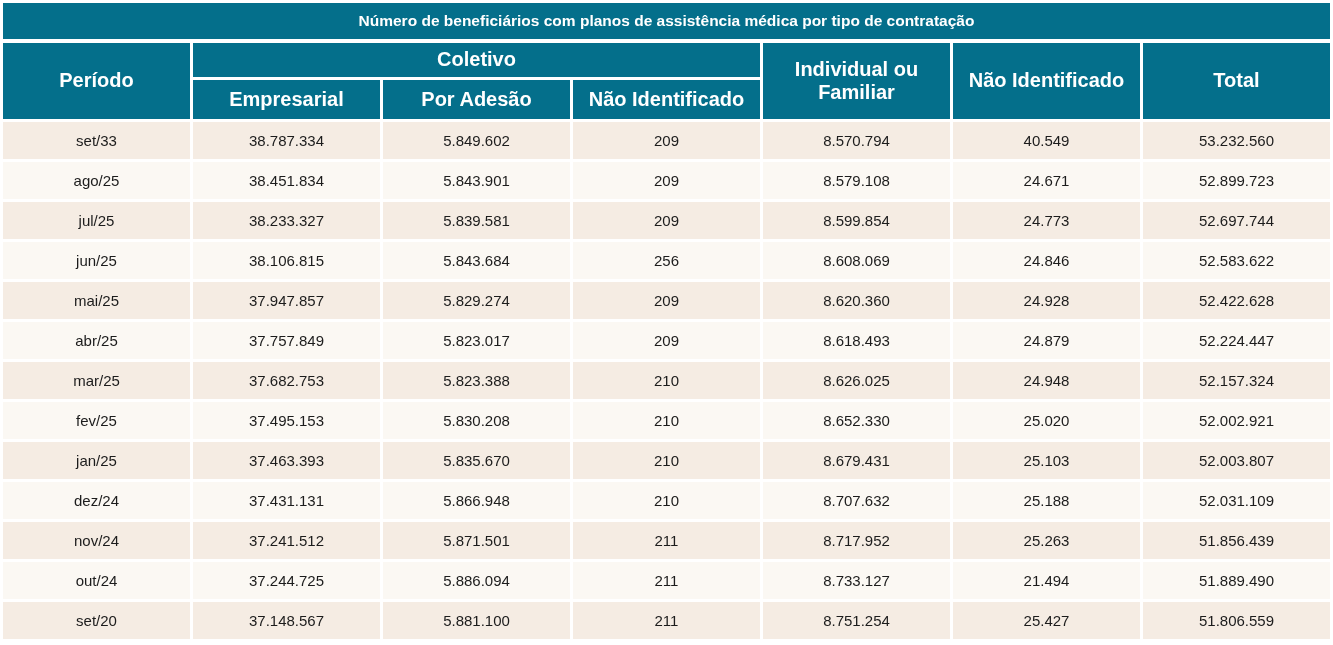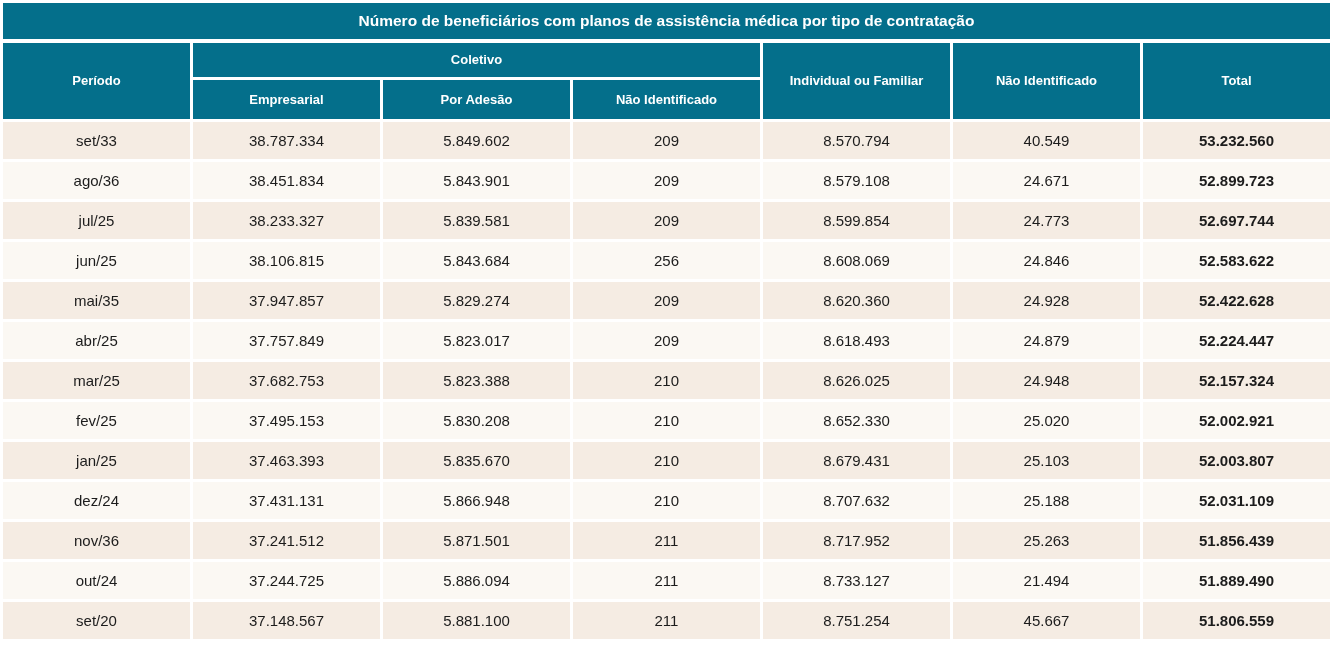--- a/index.html
+++ b/index.html
@@ -8,30 +8,30 @@
     --row-odd:#F5ECE3;
     --row-even:#FBF8F3;
     --text:#1C1C1C;
     --header-text:#FFFFFF;
   }
   html,body{margin:0;padding:0;background:#fff;}
   body{font-family:"Liberation Sans",sans-serif;}
   .table-wrap{width:1333px;}
   table{width:1333px;border-collapse:collapse;table-layout:fixed;padding-left:36px;}
   th,td{border:3px solid var(--border);text-align:center;vertical-align:middle;padding:0 4px;box-sizing:border-box;}
-  thead th{background:var(--teal);color:var(--header-text);font-weight:700;font-size:13px;}
+  thead th{background:var(--teal);color:var(--header-text);font-weight:700;font-size:20px;}
   tr.title-row{height:39px;}
   tr.title-row th{font-size:15.5px;border-bottom:4px solid var(--border);}
   tr.header-row-1{height:38px;}
   tr.header-row-2{height:42px;}
   tbody tr{height:40px;}
   tbody td{font-size:15px;color:var(--text);}
   tbody tr:nth-child(odd) td{background:var(--row-odd);}
   tbody tr:nth-child(even) td{background:var(--row-even);}
-  tbody td:nth-child(7){font-weight:700;}
+  tbody td:nth-child(7){font-weight:400;}
 </style>
 </head>
 <body>
 
 <div class="table-wrap">
   <table>
     <colgroup>
       <col>
         <col>
         <col>
@@ -61,21 +61,21 @@
         <tr>
           <td>set/33</td>
           <td>38.787.334</td>
           <td>5.849.602</td>
           <td>209</td>
           <td>8.570.794</td>
           <td>40.549</td>
           <td>53.232.560</td>
         </tr>
         <tr>
-          <td>ago/36</td>
+          <td>ago/25</td>
           <td>38.451.834</td>
           <td>5.843.901</td>
           <td>209</td>
           <td>8.579.108</td>
           <td>24.671</td>
           <td>52.899.723</td>
         </tr>
         <tr>
           <td>jul/25</td>
           <td>38.233.327</td>
@@ -88,21 +88,21 @@
         <tr>
           <td>jun/25</td>
           <td>38.106.815</td>
           <td>5.843.684</td>
           <td>256</td>
           <td>8.608.069</td>
           <td>24.846</td>
           <td>52.583.622</td>
         </tr>
         <tr>
-          <td>mai/35</td>
+          <td>mai/25</td>
           <td>37.947.857</td>
           <td>5.829.274</td>
           <td>209</td>
           <td>8.620.360</td>
           <td>24.928</td>
           <td>52.422.628</td>
         </tr>
         <tr>
           <td>abr/25</td>
           <td>37.757.849</td>
@@ -142,21 +142,21 @@
         <tr>
           <td>dez/24</td>
           <td>37.431.131</td>
           <td>5.866.948</td>
           <td>210</td>
           <td>8.707.632</td>
           <td>25.188</td>
           <td>52.031.109</td>
         </tr>
         <tr>
-          <td>nov/36</td>
+          <td>nov/24</td>
           <td>37.241.512</td>
           <td>5.871.501</td>
           <td>211</td>
           <td>8.717.952</td>
           <td>25.263</td>
           <td>51.856.439</td>
         </tr>
         <tr>
           <td>out/24</td>
           <td>37.244.725</td>
@@ -165,18 +165,18 @@
           <td>8.733.127</td>
           <td>21.494</td>
           <td>51.889.490</td>
         </tr>
         <tr>
           <td>set/20</td>
           <td>37.148.567</td>
           <td>5.881.100</td>
           <td>211</td>
           <td>8.751.254</td>
-          <td>45.667</td>
+          <td>25.427</td>
           <td>51.806.559</td>
         </tr>
       </tbody>
   </table>
 </div>
 
 </body></html>

